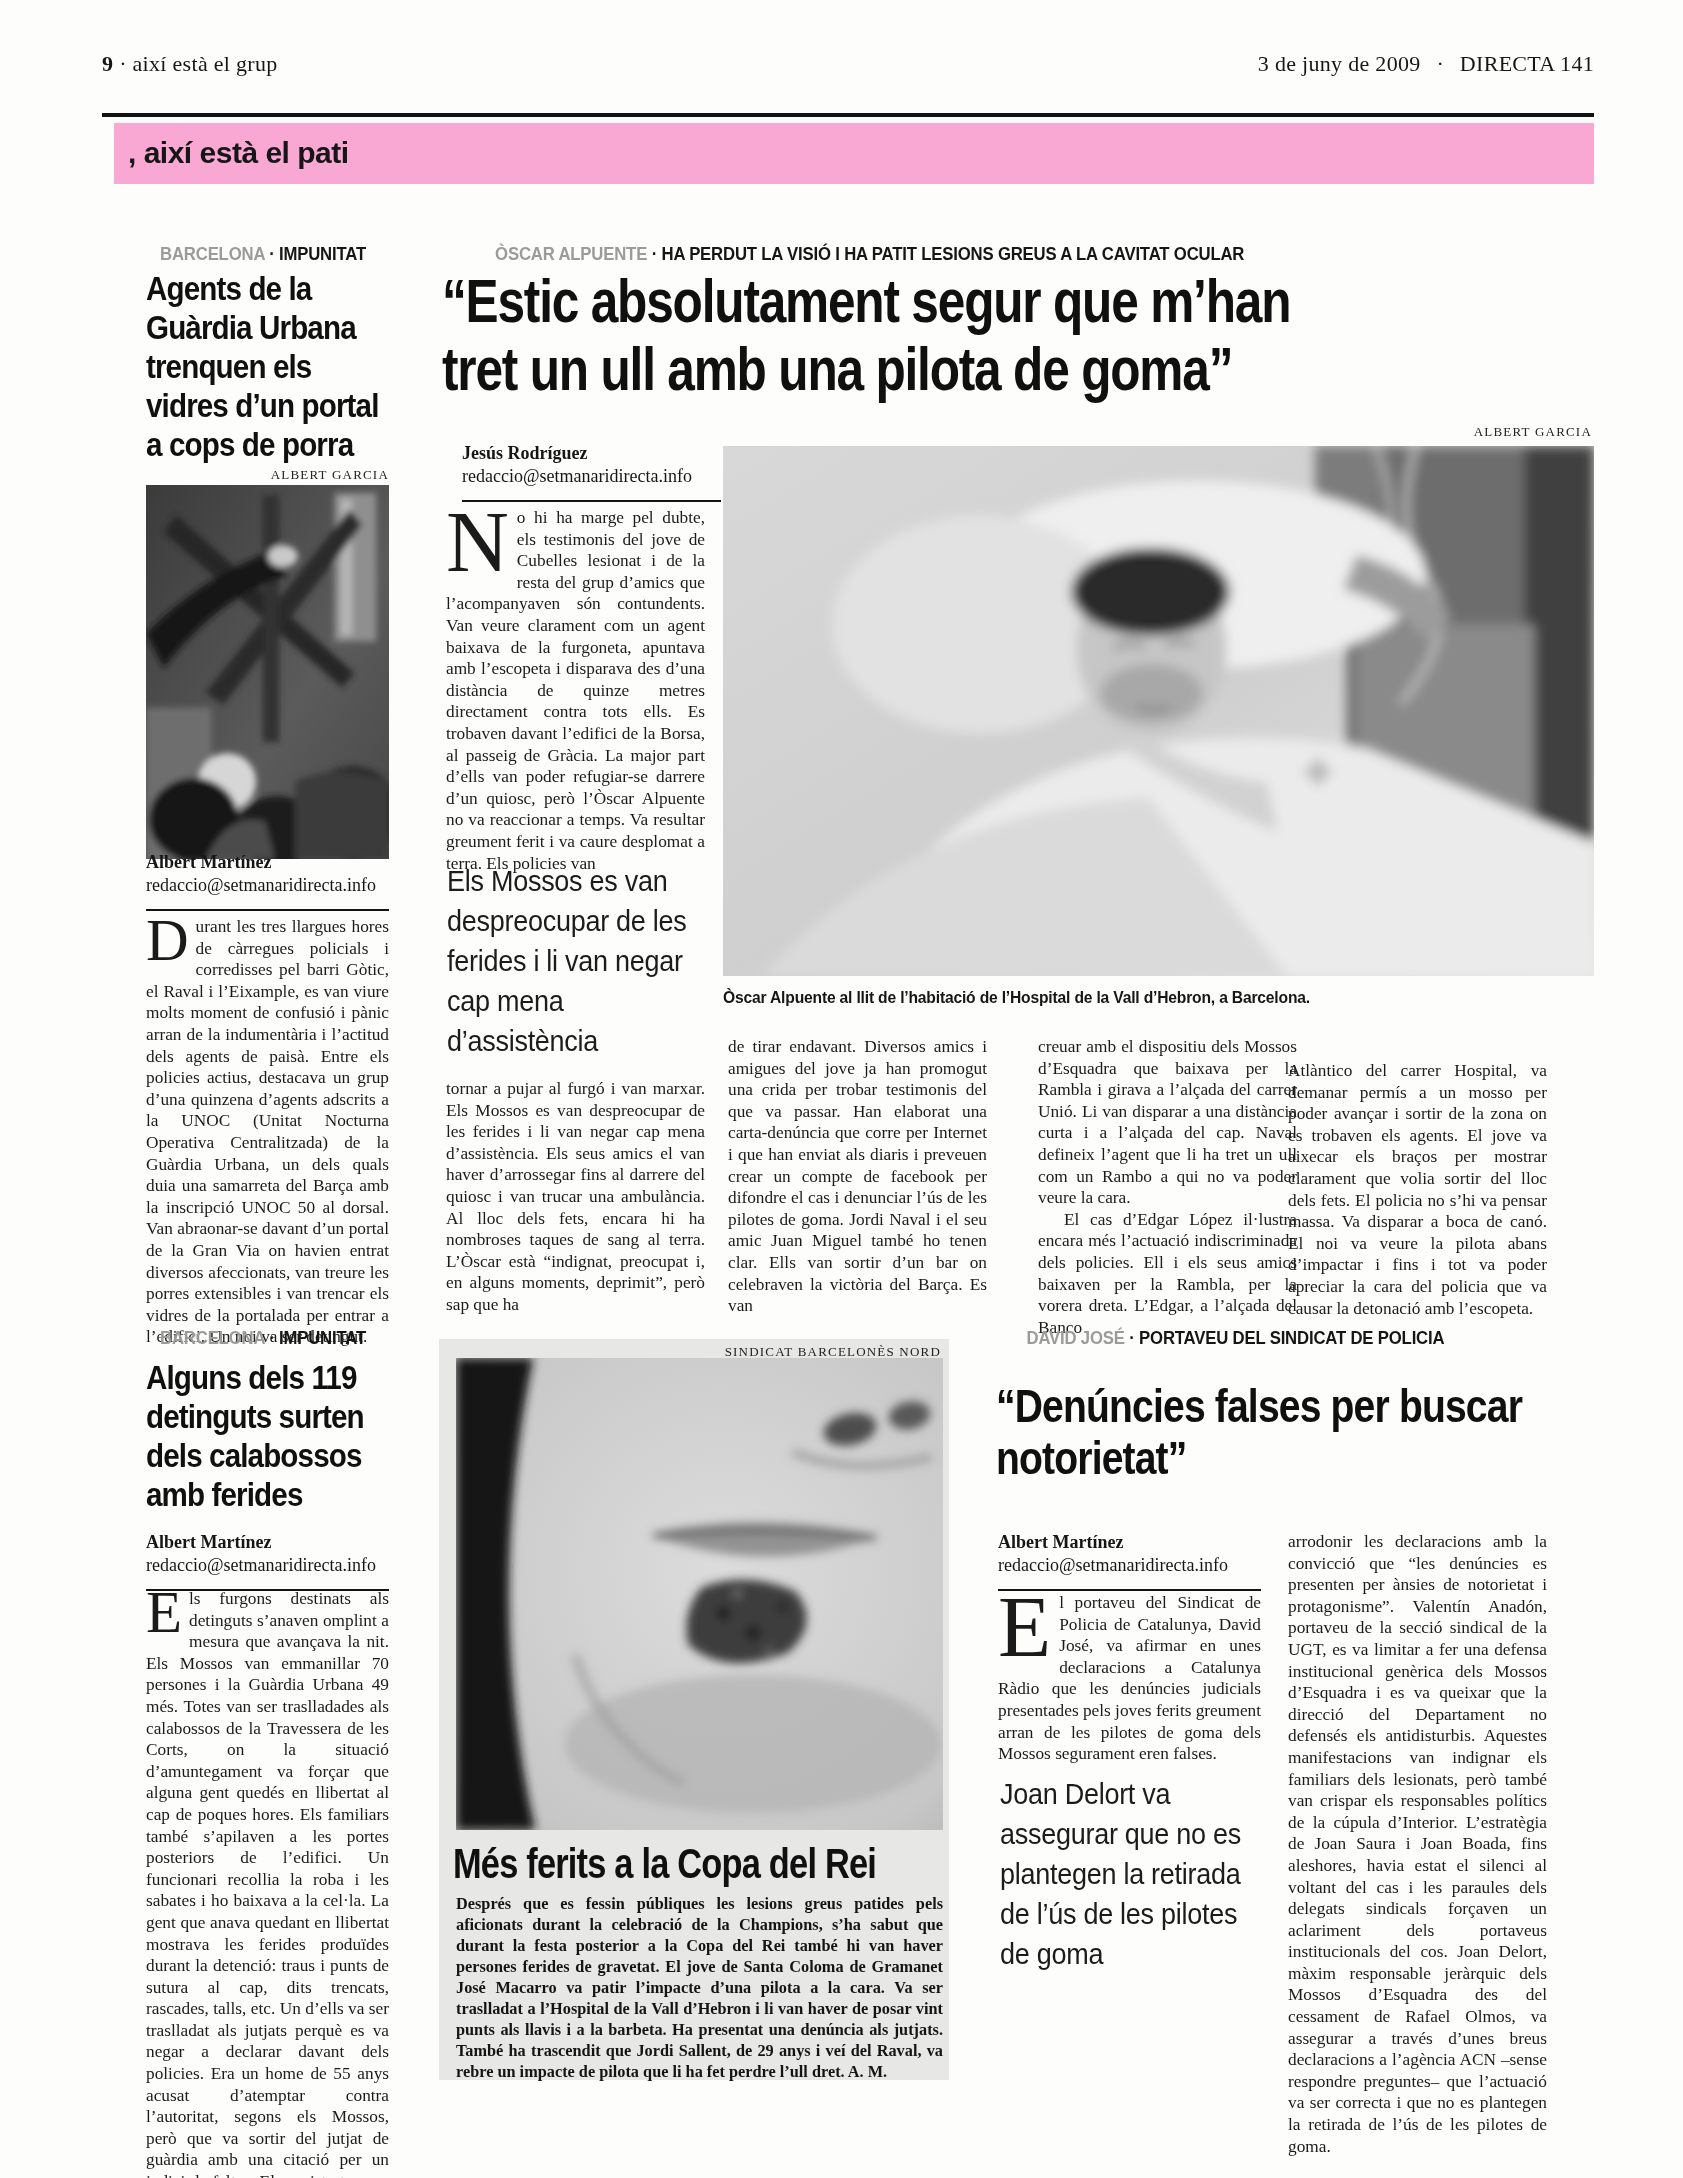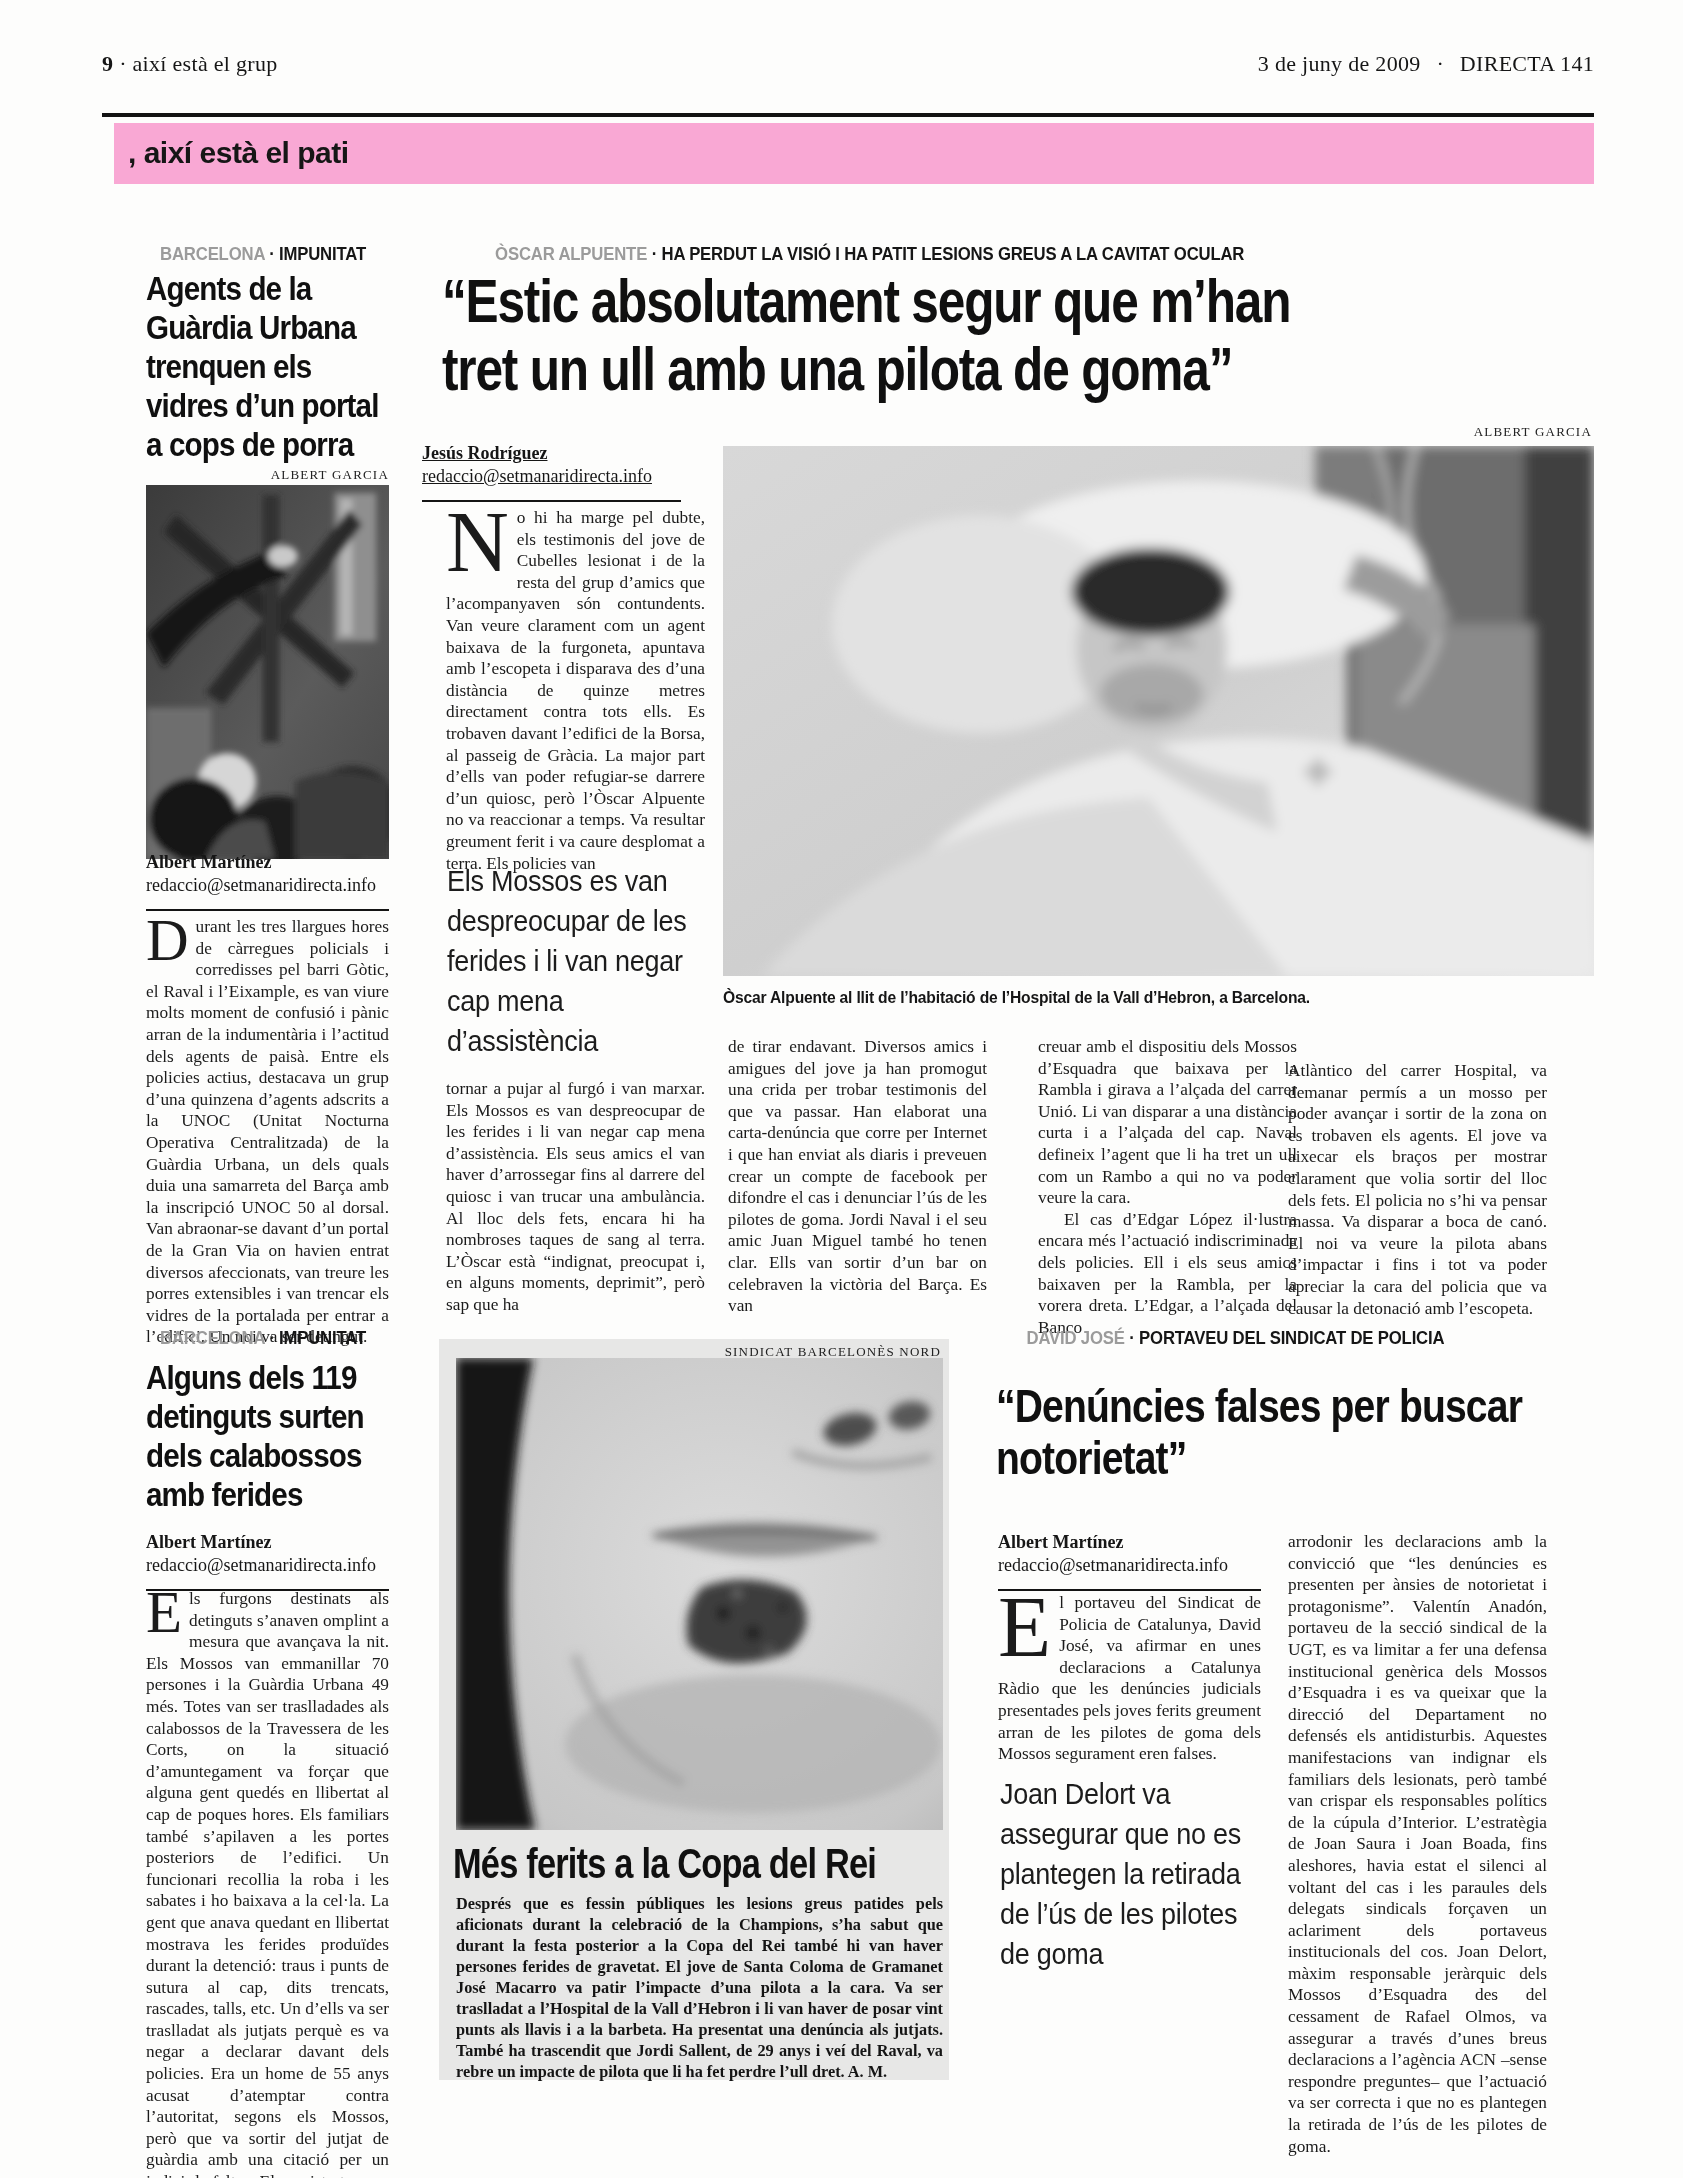--- a/index.html
+++ b/index.html
@@ -34,21 +34,21 @@
   
   .credit{font-size:13px;letter-spacing:1.2px;text-align:right;color:#222;}
   #credit1{left:146px;top:467px;width:243px;}
   #credit2{left:1198px;top:424px;width:394px;}
   #credit4{left:634px;top:1344px;width:307px;}
 
   
   .byline{font-size:18px;line-height:23px;border-bottom:2px solid #141414;padding-bottom:12px;}
   .byline .name{font-weight:bold;display:block;}
   #byline1{left:146px;top:851px;width:243px;}
-  #byline2{left:422px;top:442px;width:259px;text-decoration:underline;}
+  #byline2{left:462px;top:442px;width:259px;}
   #byline3{left:146px;top:1531px;width:243px;}
   #byline5{left:998px;top:1531px;width:263px;}
 
   
   .body-text{font-size:17.3px;line-height:21.6px;text-align:justify;color:#1b1b1b;}
   .body-text p{margin:0;}
   .dc2{float:left;font-size:59px;line-height:44px;padding:2px 7px 0 0;}
   .dc3{float:left;font-size:87px;line-height:63px;padding:3px 8px 0 0;}
   .indent{text-indent:26px;}
 

